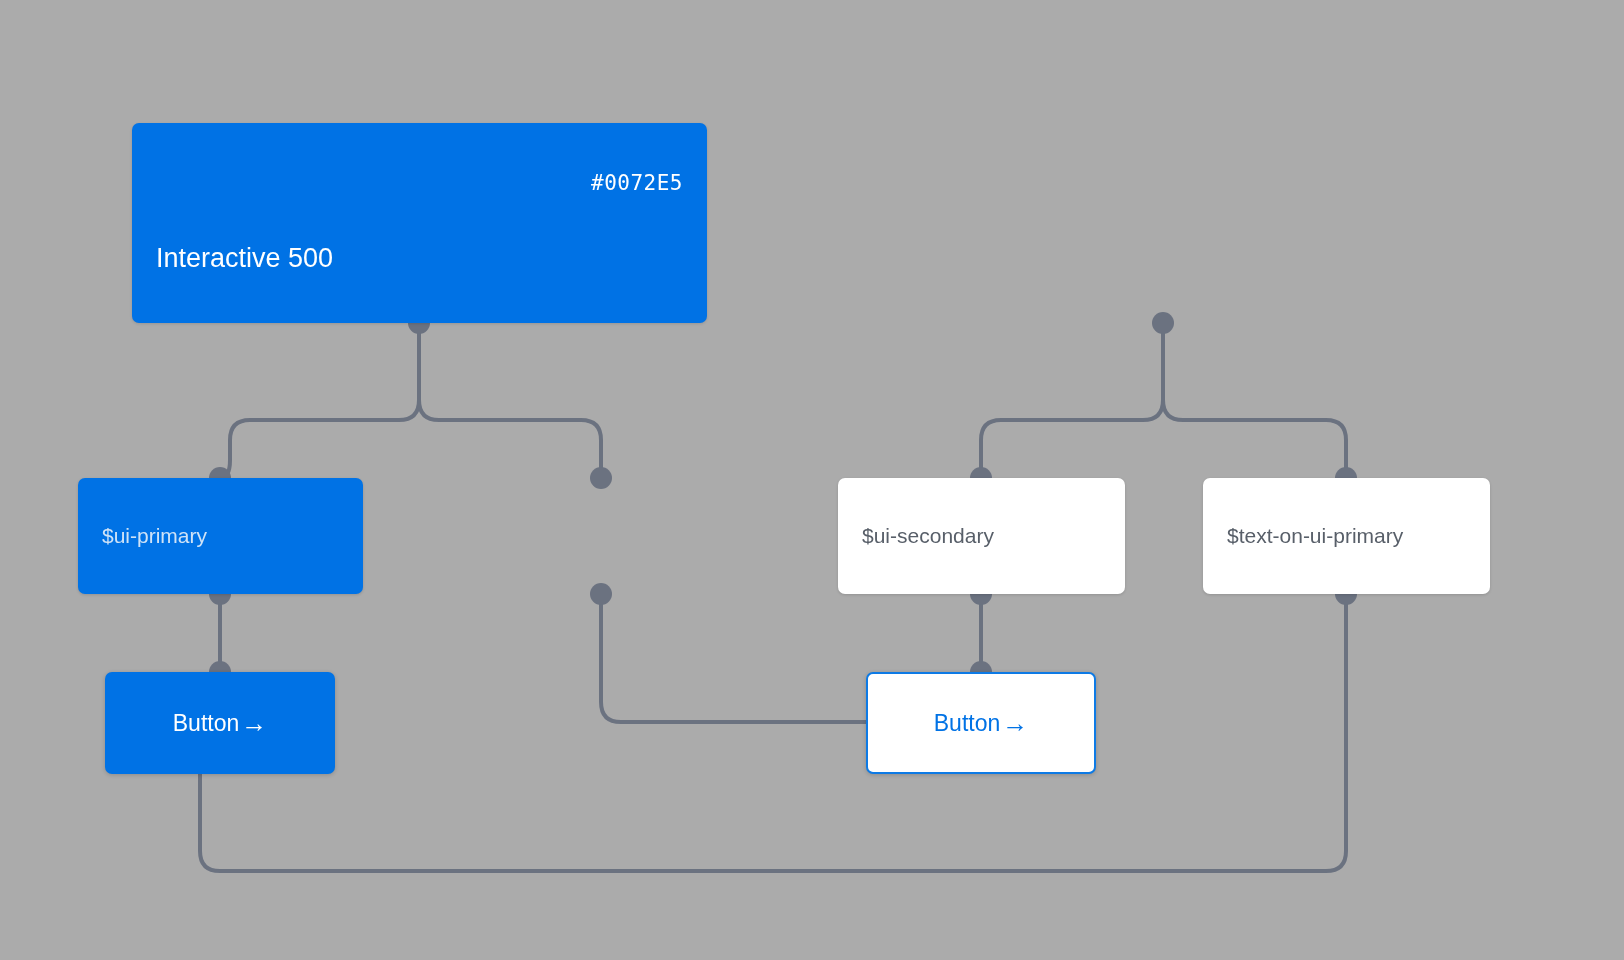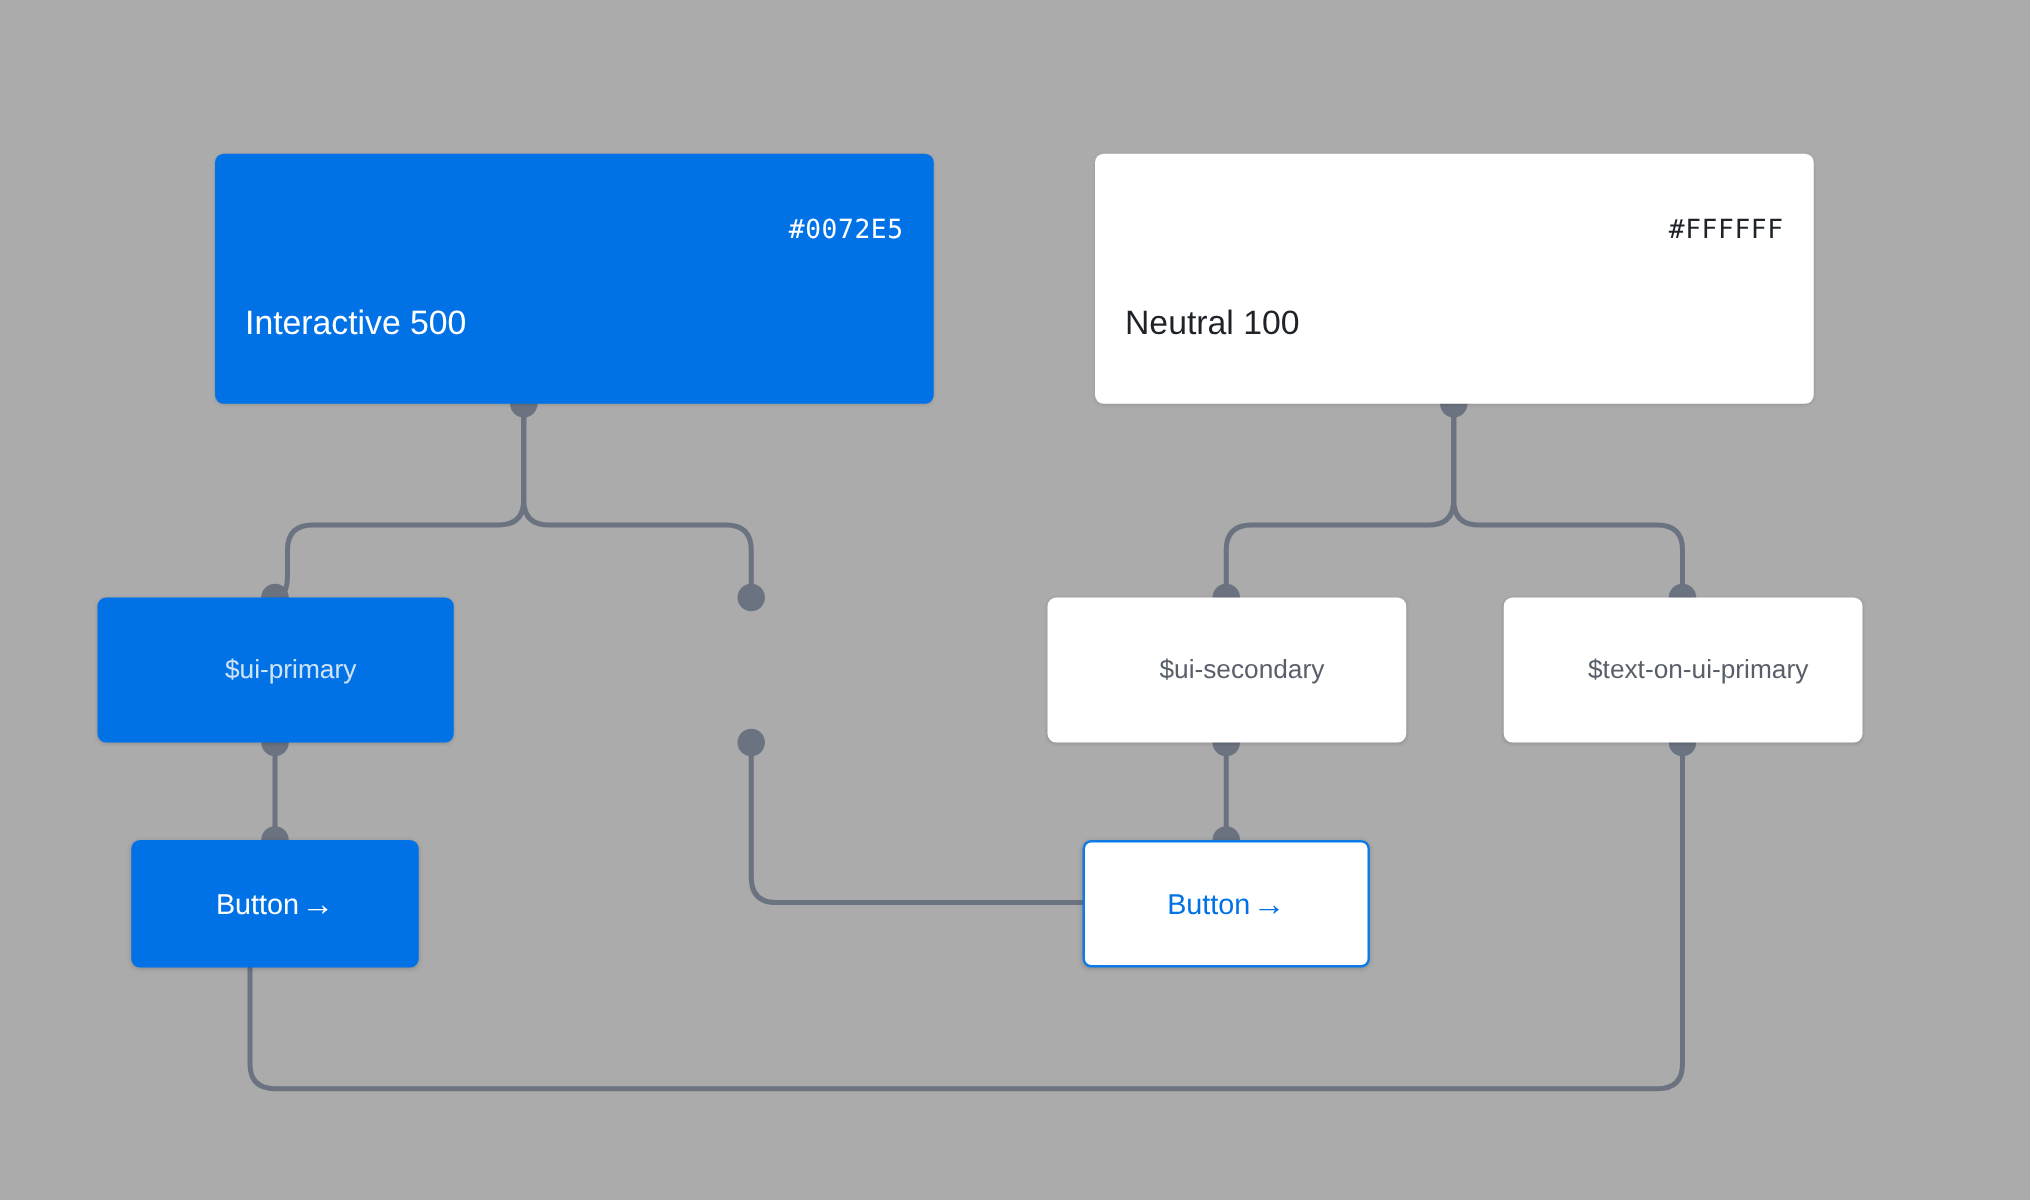--- a/index.html
+++ b/index.html
@@ -44,38 +44,36 @@
     letter-spacing: 0.5px;
   }
   .swatch .swname {
     position: absolute;
     left: 24px;
     top: 120px;
     font-size: 27px;
   }
   .swatch-blue {
     background: #0072E5;
-    margin-left: 40px;
   }
   .swatch-blue .hex { color: #ffffff; }
   .swatch-blue .swname { color: #ffffff; }
   .swatch-white {
     background: #FFFFFF;
   }
   .swatch-white .hex { color: #1f2328; }
   .swatch-white .swname { color: #1f2328; }
 
   
   .chip {
     display: flex;
     align-items: center;
     padding-left: 24px;
     font-size: 21px;
     box-shadow: 0 1px 3px rgba(0,0,0,0.14);
-    justify-content: center;
   }
   .chip-blue {
     background: #0072E5;
     color: #cfe3f7;
   }
   .chip-white {
     background: #FFFFFF;
     color: #585f69;
   }
 
@@ -143,24 +141,20 @@
       <circle cx="200" cy="740" r="11"></circle>
       <circle cx="911" cy="722" r="11"></circle>
     </g>
   </svg>
 
   <div class="node swatch swatch-blue" style="left:132px; top:123px; width:575px; height:200px;">
     <span class="hex">#0072E5</span>
     <span class="swname">Interactive 500</span>
   </div>
 
-  <div class="node swatch swatch-white" style="left:876px; top:123px; width:575px; height:200px;">
-    <span class="hex">#FFFFFF</span>
-    <span class="swname">Neutral 100</span>
-  </div>
 
   <div class="node chip chip-blue" style="left:78px; top:478px; width:285px; height:116px;">
     <span>$ui-primary</span>
   </div>
 
 
   <div class="node chip chip-white" style="left:838px; top:478px; width:287px; height:116px;">
     <span>$ui-secondary</span>
   </div>
 

